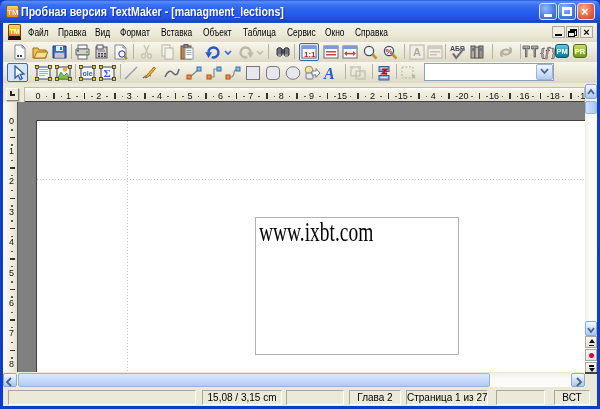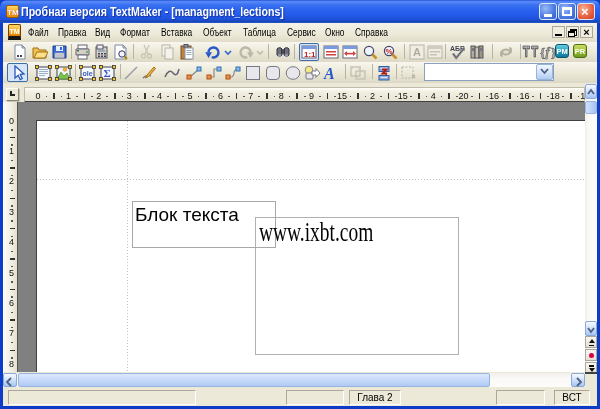--- a/index.html
+++ b/index.html
@@ -544,23 +544,20 @@
         <div class="rdot" style="left: 552.6px;"></div>
         <div class="rnum" style="left: 560.2px;">18</div>
       </div>
   </div>
 
   <div id="docarea" class="abs">
     <div id="page">
       <div class="guide-v" style="left:90px;top:0;height:252px;"></div>
       <div class="guide-h" style="left:0;top:58px;width:549px;"></div>
       <div id="box2"></div>
-      <div id="box1">
-          <div>Блок текста</div>
-        </div>
       <div style="position:absolute;left:221.5px;top:98px;font-size:27px;line-height:27px;transform:scaleX(0.72);transform-origin:0 0;font-family:'Liberation Serif',serif;color:#000;z-index:4;white-space:pre;">www.ixbt.com</div>
     </div>
     <div id="vruler">
         <div class="vnum" style="top: 13.5px;">0</div>
         <div class="vtick" style="top: 34.7px;"></div>
         <div class="vdot" style="top: 27.1px;"></div>
         <div class="vdot" style="top: 42.3px;"></div>
         <div class="vnum" style="top: 43.9px;">1</div>
         <div class="vtick" style="top: 65.1px;"></div>
         <div class="vdot" style="top: 57.5px;"></div>
@@ -620,18 +617,20 @@
         </svg></div>
     <div id="hthumb"></div>
     <div class="harrow" style="left:568px;"><svg width="12" height="12">
           <path d="M5 2 L9 6 L5 10" fill="none" stroke="#4d6185" stroke-width="1.8"></path>
         </svg></div>
   </div>
   <div id="corner" class="abs"></div>
 
   <div id="statusbar" class="abs">
     <div class="spanel" style="left:5px;width:188px;"></div>
+    <div class="spanel" style="left:199px;width:80px;">15,08 / 3,15 cm</div>
     <div class="spanel" style="left:283px;width:58px;"></div>
     <div class="spanel" style="left:346px;width:52px;">Глава 2</div>
+    <div class="spanel" style="left:403px;width:82px;">Страница 1 из 27</div>
     <div class="spanel" style="left:493px;width:49px;"></div>
     <div class="spanel" style="left:551px;width:36px;">ВСТ</div>
   </div>
 </div>
 
 </body></html>

